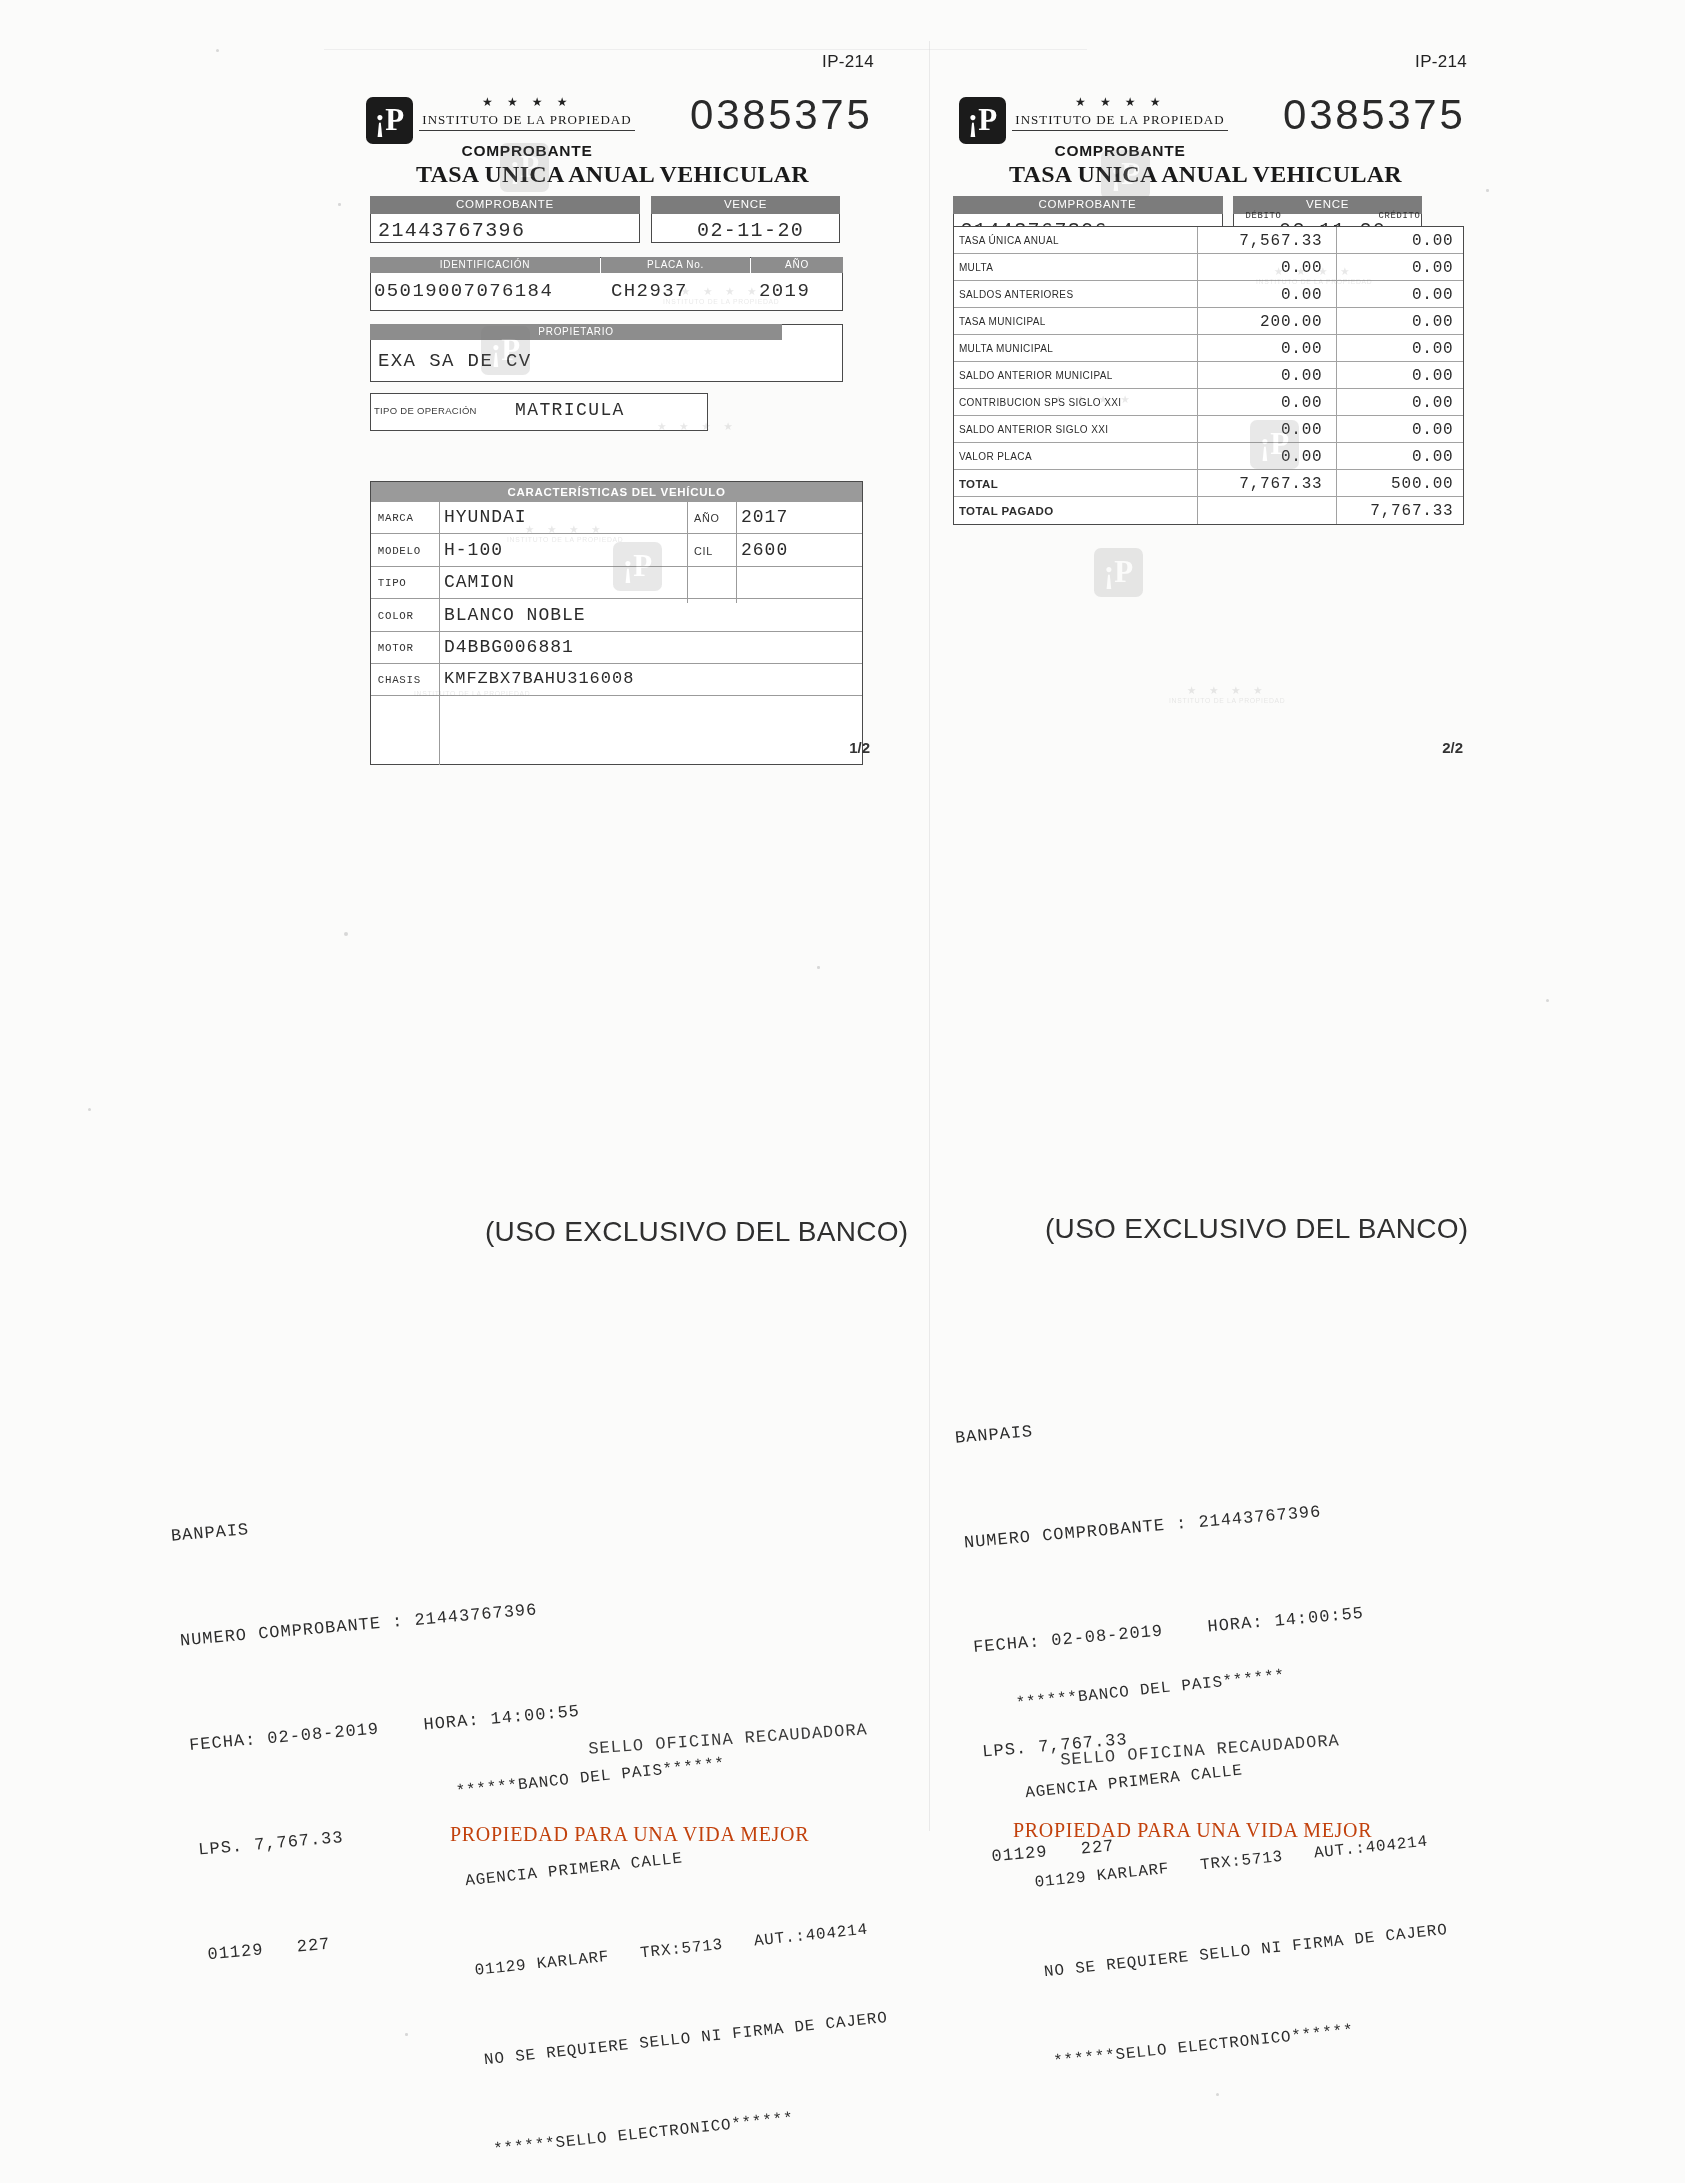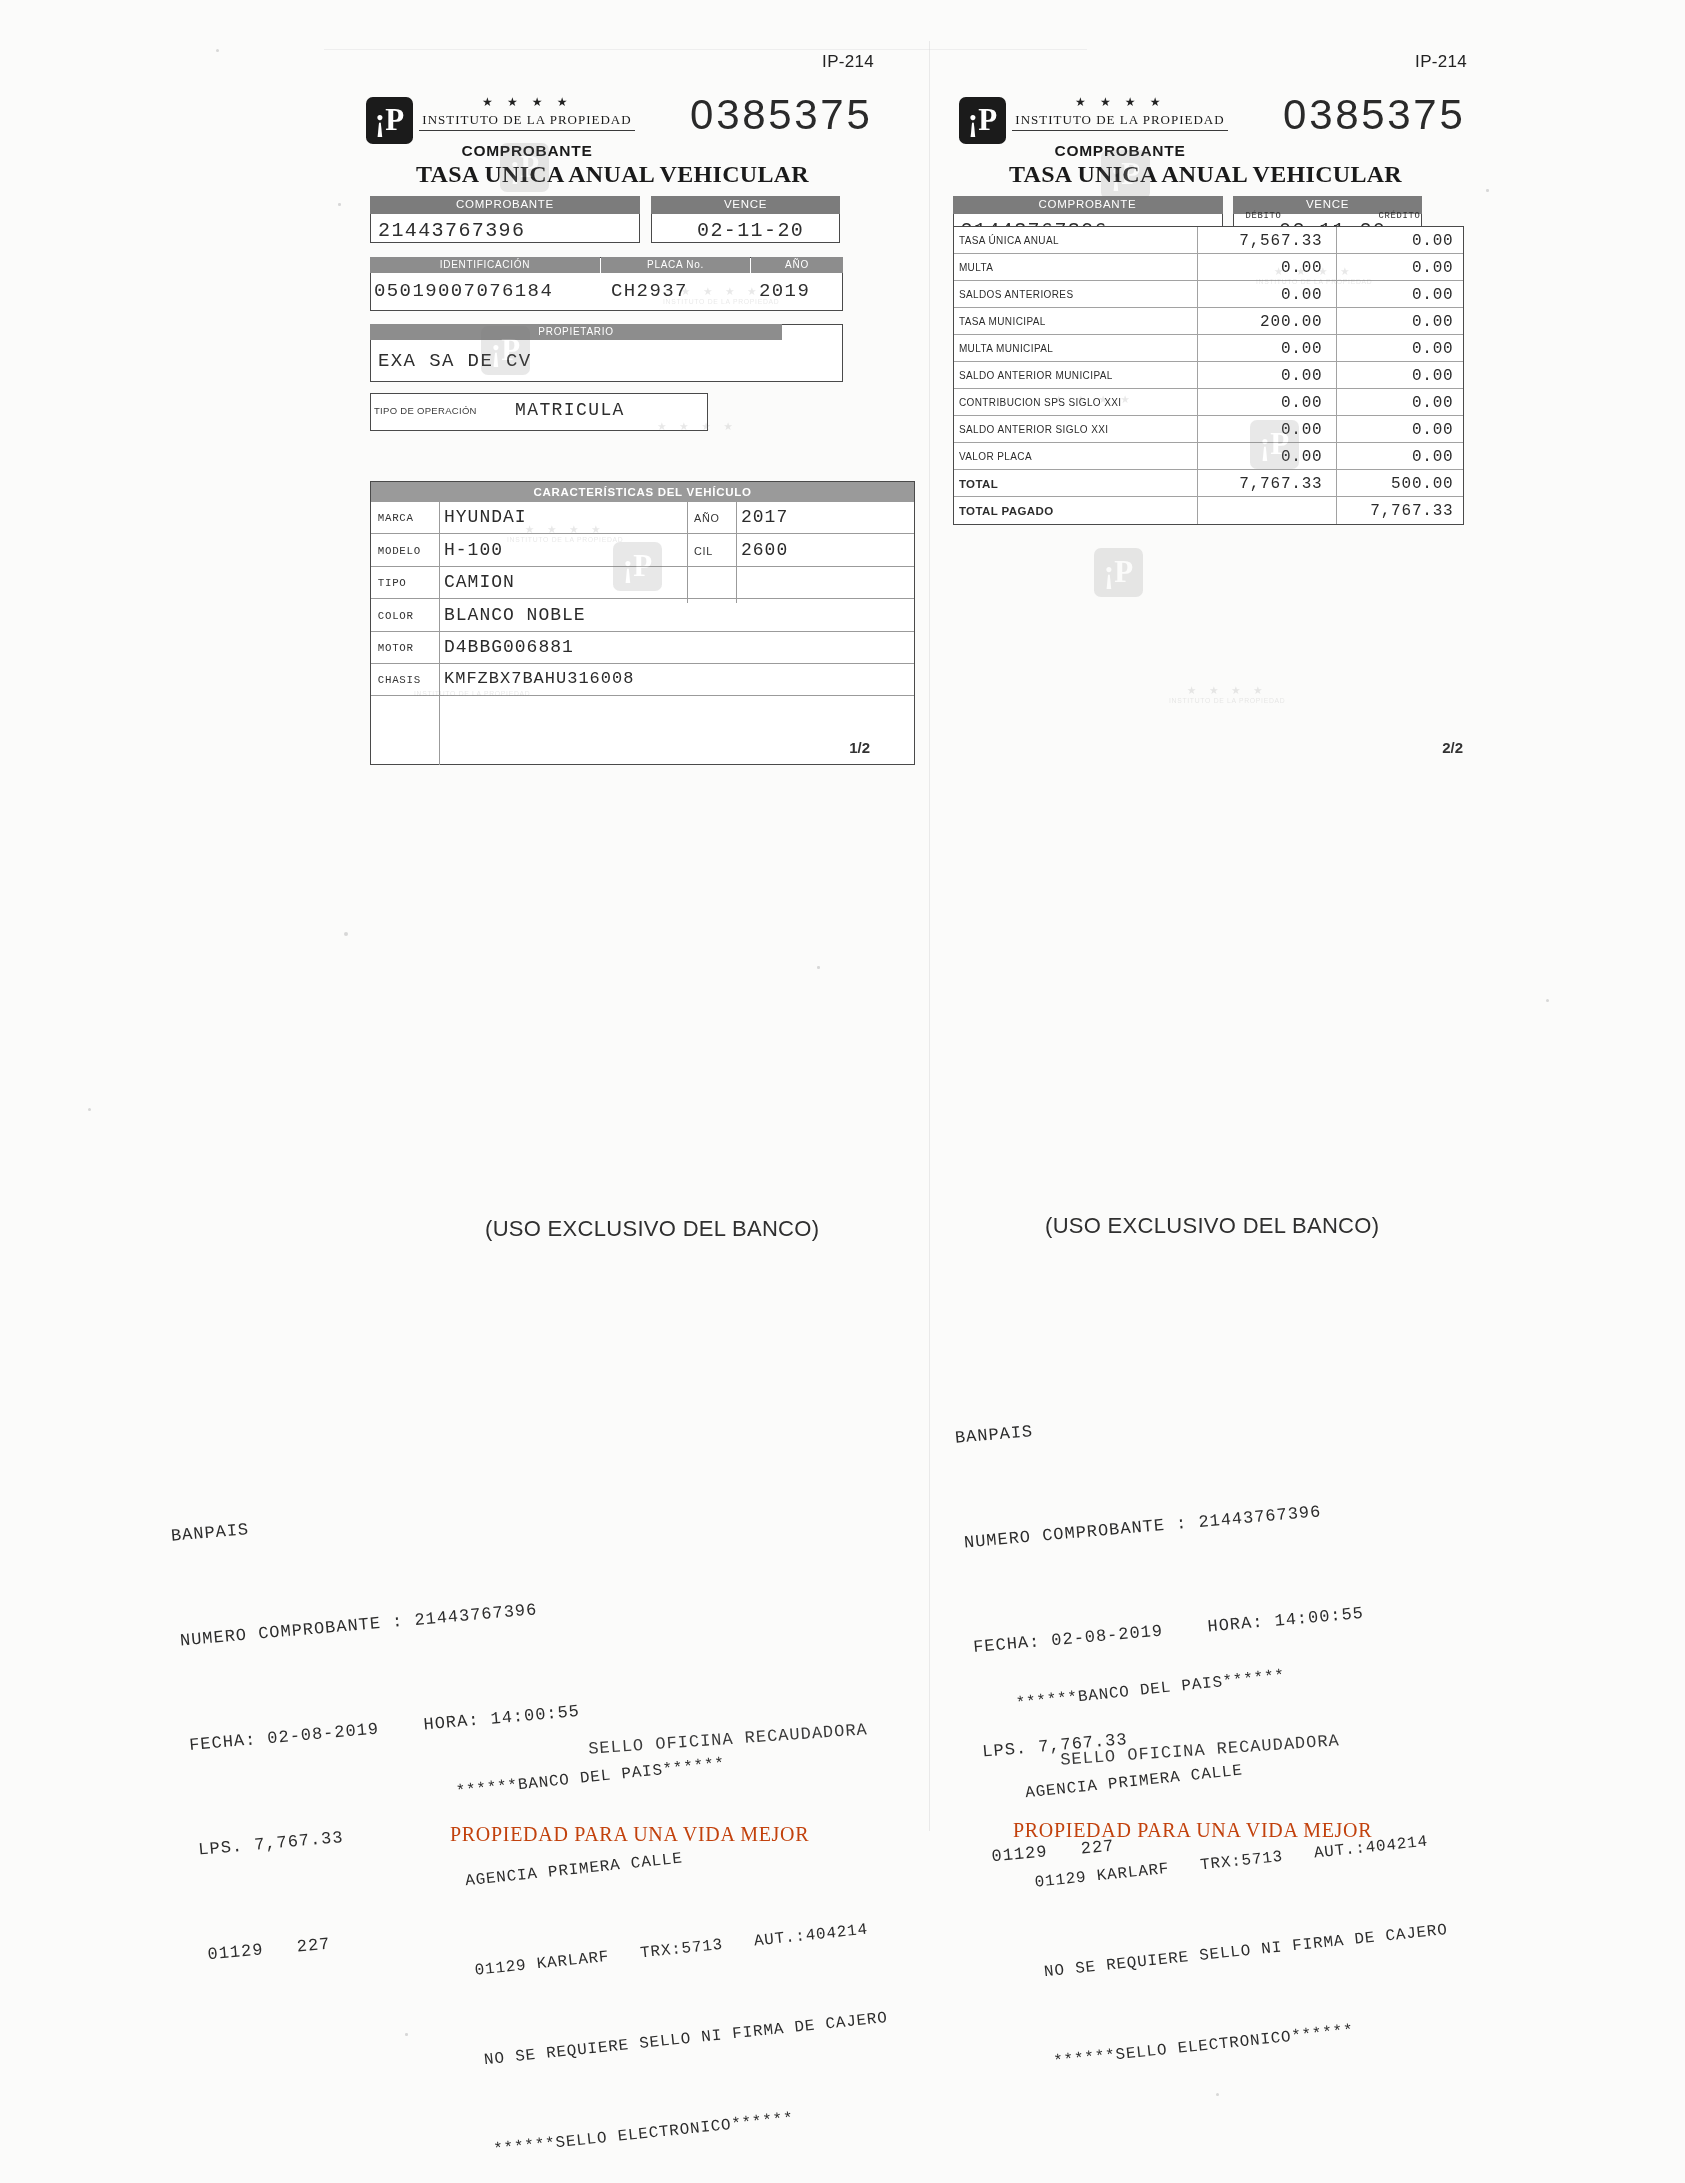--- a/index.html
+++ b/index.html
@@ -158,21 +158,21 @@
     text-align: center;
     line-height: 16px;
     height: 16px;
   }
 
   
   .vehbox {
     position: absolute;
     left: 24px;
     top: 439px;
-    width: 545px;
+    width: 493px;
     height: 284px;
     border: 1.4px solid #4a4a4a;
     box-sizing: border-box;
     background: #fff;
   }
   .veh-title {
     position: absolute;
     left: 0; top: 0;
     width: 100%;
     height: 20px;
@@ -290,21 +290,21 @@
     text-align: center;
     font-weight: bold;
   }
   .wm .wstars { font-size: 10.8px; letter-spacing: 4.7px; color: #777; text-align: center; }
   .wm .wtext { font-size: 6.8px; letter-spacing: 0.7px; color: #777; text-align: center; white-space: nowrap; }
 
   
   .bank-title {
     position: absolute;
     font-family: "Liberation Sans", sans-serif;
-    font-size: 22px;
+    font-size: 28px;
     color: #2f2f2f;
     letter-spacing: 0.3px;
   }
   .bank-block {
     position: absolute;
     font-family: "Liberation Mono", monospace;
     font-size: 17px;
     line-height: 35px;
     letter-spacing: 1px;
     color: #2c2c2c;

